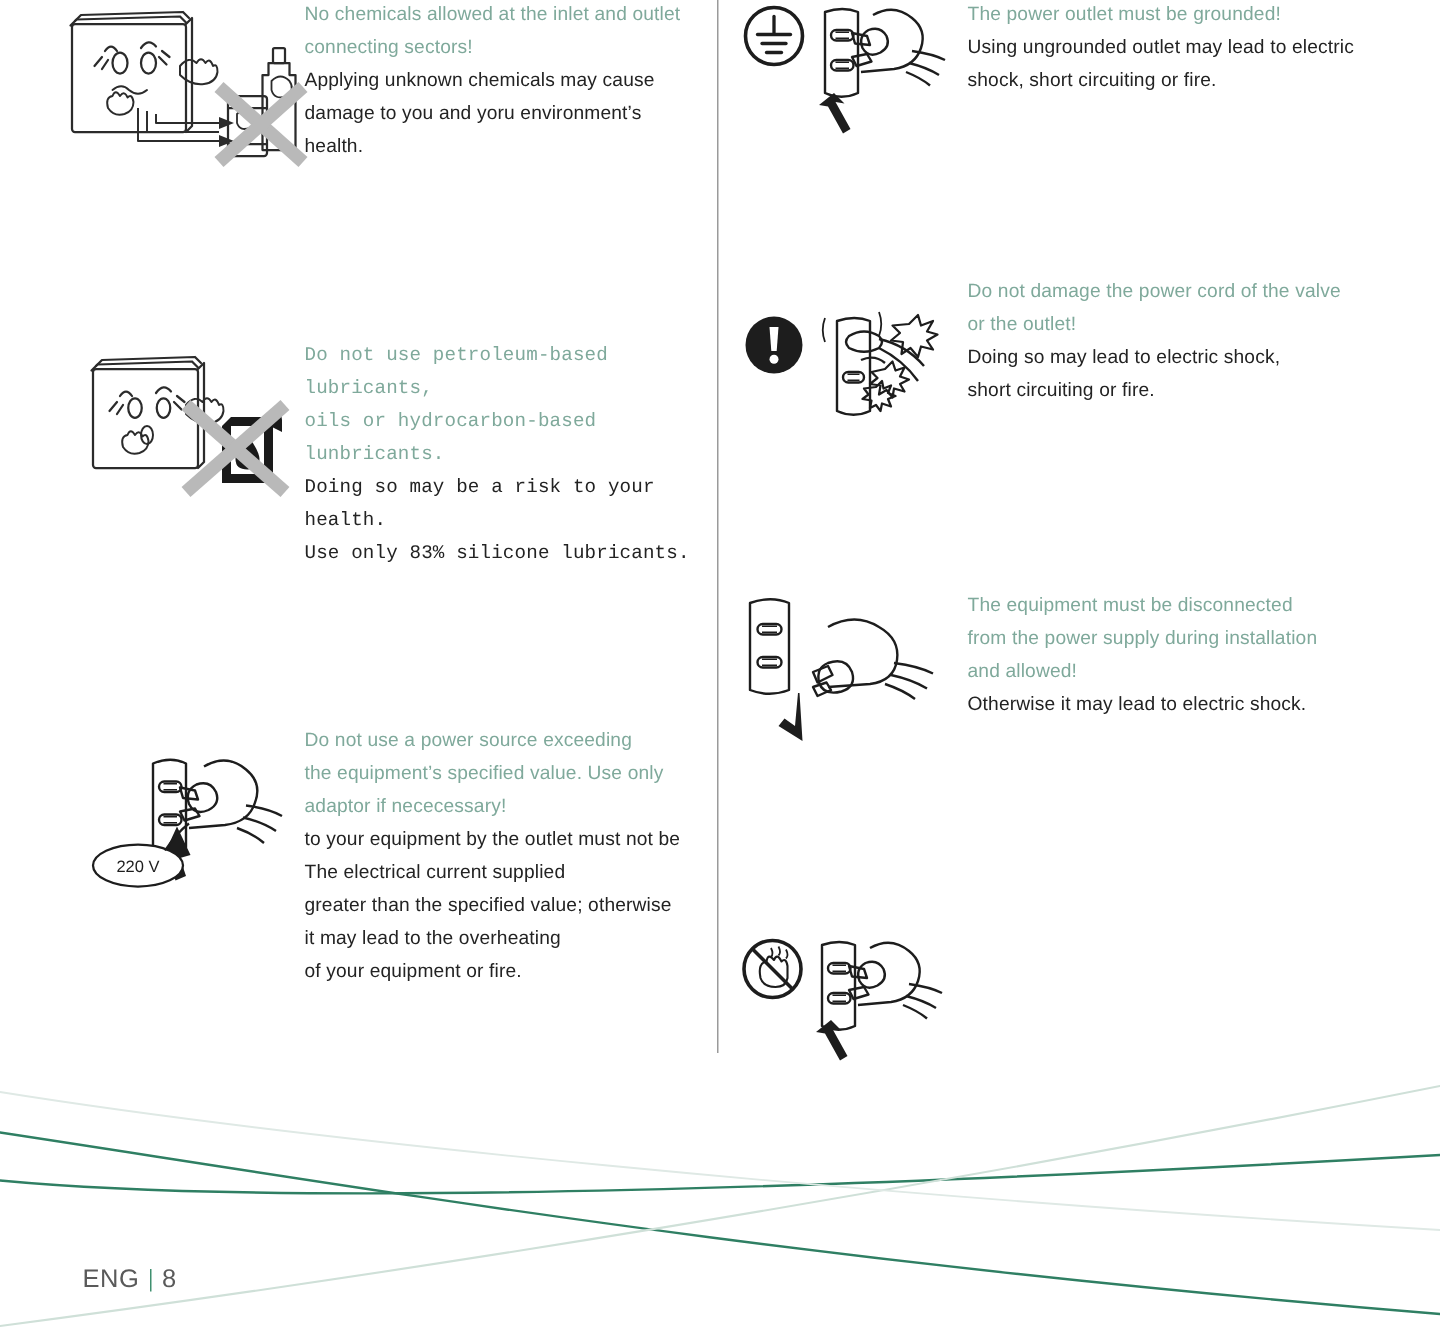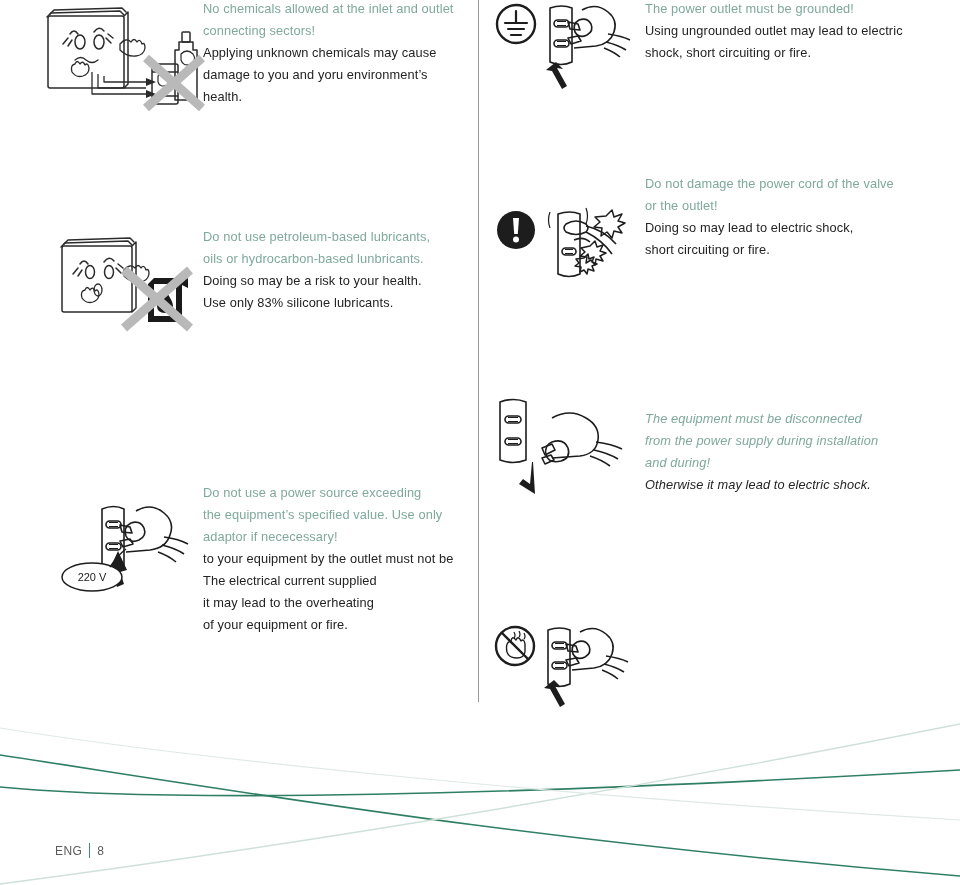--- a/index.html
+++ b/index.html
@@ -50,21 +50,21 @@
     overflow: visible;
   }
   
   .footer {
     position: absolute;
     left: 55px;
     top: 843px;
     display: flex;
     align-items: center;
     gap: 7px;
-    font-size: 12px;
+    font-size: 17px;
     color: #5a5a5a;
     letter-spacing: 0.4px;
   }
   .footer-rule {
     display: inline-block;
     width: 1px;
     height: 15px;
     background: #3f8f6f;
   }
   .swoosh-layer {
@@ -202,21 +202,21 @@
         <path d="M107 58 q8 11 8 16 q0 7 -8 7 q-8 0 -8 -7 q0 -5 8 -16 z" fill="#1a1a1a"></path>
       </g>
 
       <g stroke="#b9b9b9" stroke-width="9" stroke-linecap="butt">
         <path d="M66 38 L132 96"></path>
         <path d="M132 38 L66 96"></path>
       </g>
     </svg>
   </div>
 
-  <div class="text-block" style="left:203px; top:226px; width:262px;">
+  <div class="text-block" style="left:203px; top:226px; width:262px;font-family:Liberation Mono, monospace;">
     <div class="heading-line">Do not use petroleum-based lubricants,</div>
     <div class="heading-line">oils or hydrocarbon-based lunbricants.</div>
     <div class="body-line">Doing so may be a risk to your health.</div>
     <div class="body-line">Use only 83% silicone lubricants.</div>
   </div>
 
   <div class="illus" style="left:494px; top:198px;">
     <svg width="150" height="92" viewBox="0 0 150 92">
       <g>
         <circle cx="22" cy="32" r="19" fill="#1d1d1d"></circle>
@@ -240,21 +240,21 @@
       </g>
 
       <g fill="none" stroke="#1d1d1d" stroke-width="1.5" stroke-linejoin="round">
         <path d="M112 18 l6 -6 l2 7 l8 -3 l-4 7 l7 2 l-7 4 l4 6 l-8 -2 l-2 7 l-5 -6 l-6 4 l1 -8 l-8 -1 l6 -5 l-5 -5 z"></path>
         <path d="M96 48 l5 -5 l2 6 l6 -2 l-3 6 l6 2 l-6 3 l3 5 l-7 -2 l-1 6 l-4 -5 l-5 3 l1 -6 l-7 -1 l5 -4 l-4 -4 z"></path>
         <path d="M90 60 l4 -4 l1 5 l5 -2 l-2 5 l5 2 l-5 2 l2 5 l-6 -2 l-1 5 l-3 -4 l-4 2 l1 -5 l-6 -1 l4 -3 l-3 -4 z"></path>
       </g>
     </svg>
   </div>
 
-  <div class="text-block" style="left:645px; top:173px; width:270px;">
+  <div class="text-block" style="left:645px; top:183px; width:270px;">
     <div class="heading-line">Do not damage the power cord of the valve</div>
     <div class="heading-line">or the outlet!</div>
     <div class="body-line">Doing so may lead to electric shock,</div>
     <div class="body-line">short circuiting or fire.</div>
   </div>
 
   <div class="illus" style="left:490px; top:392px;">
     <svg width="150" height="100" viewBox="0 0 150 100">
 
       <g fill="none" stroke="#1d1d1d" stroke-width="1.6" stroke-linejoin="round">
@@ -274,24 +274,24 @@
         <path d="M104 58 q14 3 24 9"></path>
         <path d="M100 64 q12 4 20 10"></path>
       </g>
 
       <g fill="#1d1d1d">
         <path d="M42 70 l-2 22 l-7 -5 l-4 5 l16 10 l-2 -32 z"></path>
       </g>
     </svg>
   </div>
 
-  <div class="text-block" style="left:645px; top:408px; width:270px;font-style:italic;">
+  <div class="text-block" style="left:645px; top:392px; width:270px;">
     <div class="heading-line">The equipment must be disconnected</div>
     <div class="heading-line">from the power supply during installation</div>
-    <div class="heading-line">and during!</div>
+    <div class="heading-line">and allowed!</div>
     <div class="body-line">Otherwise it may lead to electric shock.</div>
   </div>
 
   <div class="illus" style="left:58px; top:497px;">
     <svg width="148" height="108" viewBox="0 0 148 108">
 
       <g fill="none" stroke="#1d1d1d" stroke-width="1.6" stroke-linejoin="round">
         <path d="M44 12 q12 -5 22 0 v56 q-11 5 -22 0 z"></path>
         <rect x="48" y="24" width="15" height="7" rx="3.5"></rect>
         <rect x="48" y="46" width="15" height="7" rx="3.5"></rect>
@@ -320,20 +320,21 @@
       <text x="34" y="84" text-anchor="middle" font-family="Liberation Sans, sans-serif" font-size="11" fill="#1d1d1d">220 V</text>
     </svg>
   </div>
 
   <div class="text-block" style="left:203px; top:482px; width:272px;">
     <div class="heading-line">Do not use a power source exceeding</div>
     <div class="heading-line">the equipment’s specified value. Use only</div>
     <div class="heading-line">adaptor if nececessary!</div>
     <div class="body-line">to your equipment by the outlet must not be</div>
     <div class="body-line">The electrical current supplied</div>
+    <div class="body-line">greater than the specified value; otherwise</div>
     <div class="body-line">it may lead to the overheating</div>
     <div class="body-line">of your equipment or fire.</div>
   </div>
 
   <div class="illus" style="left:492px; top:622px;">
     <svg width="150" height="86" viewBox="0 0 150 86">
 
       <g fill="none" stroke="#1d1d1d" stroke-width="2.4">
         <circle cx="23" cy="24" r="19"></circle>
         <path d="M10 11 L36 37"></path>

